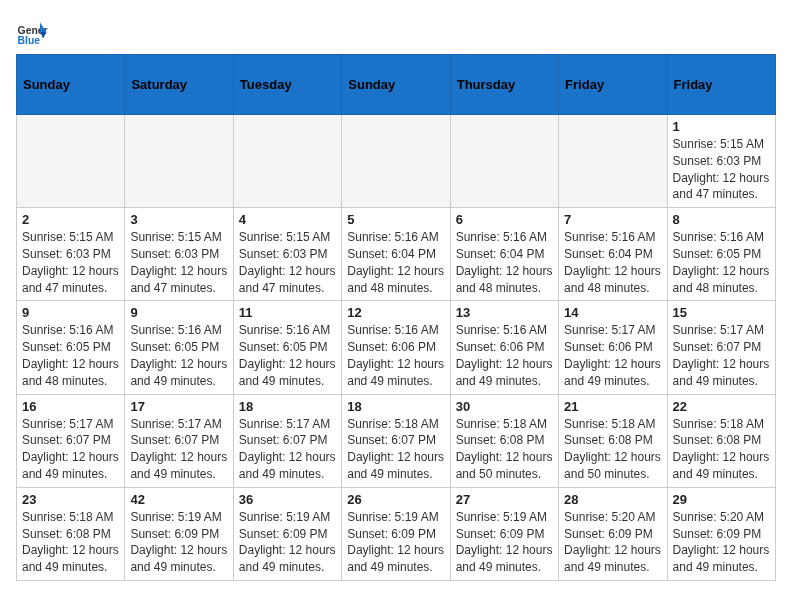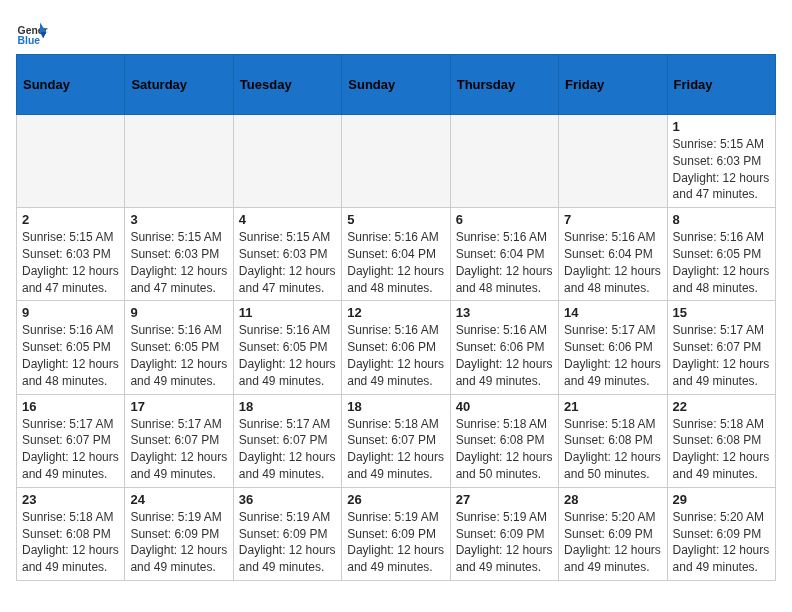--- a/index.html
+++ b/index.html
@@ -197,39 +197,39 @@
         </td>
         <td>
           <span class="day-number">18</span>
           <div class="day-info">Sunrise: 5:17 AM<br>Sunset: 6:07 PM<br>Daylight: 12 hours<br>and 49 minutes.</div>
         </td>
         <td>
           <span class="day-number">18</span>
           <div class="day-info">Sunrise: 5:18 AM<br>Sunset: 6:07 PM<br>Daylight: 12 hours<br>and 49 minutes.</div>
         </td>
         <td>
-          <span class="day-number">40</span>
+          <span class="day-number">30</span>
           <div class="day-info">Sunrise: 5:18 AM<br>Sunset: 6:08 PM<br>Daylight: 12 hours<br>and 50 minutes.</div>
         </td>
         <td>
           <span class="day-number">21</span>
           <div class="day-info">Sunrise: 5:18 AM<br>Sunset: 6:08 PM<br>Daylight: 12 hours<br>and 50 minutes.</div>
         </td>
         <td>
           <span class="day-number">22</span>
           <div class="day-info">Sunrise: 5:18 AM<br>Sunset: 6:08 PM<br>Daylight: 12 hours<br>and 49 minutes.</div>
         </td>
       </tr>
       <tr>
         <td>
           <span class="day-number">23</span>
           <div class="day-info">Sunrise: 5:18 AM<br>Sunset: 6:08 PM<br>Daylight: 12 hours<br>and 49 minutes.</div>
         </td>
         <td>
-          <span class="day-number">24</span>
+          <span class="day-number">42</span>
           <div class="day-info">Sunrise: 5:19 AM<br>Sunset: 6:09 PM<br>Daylight: 12 hours<br>and 49 minutes.</div>
         </td>
         <td>
           <span class="day-number">36</span>
           <div class="day-info">Sunrise: 5:19 AM<br>Sunset: 6:09 PM<br>Daylight: 12 hours<br>and 49 minutes.</div>
         </td>
         <td>
           <span class="day-number">26</span>
           <div class="day-info">Sunrise: 5:19 AM<br>Sunset: 6:09 PM<br>Daylight: 12 hours<br>and 49 minutes.</div>
         </td>

